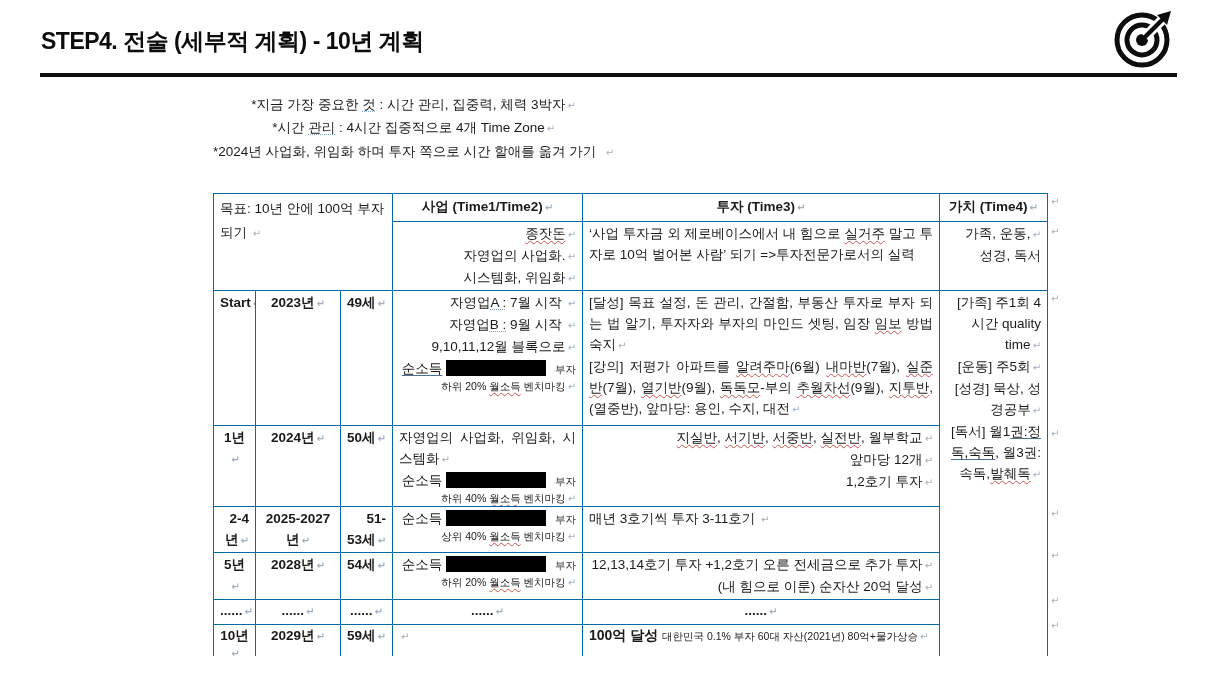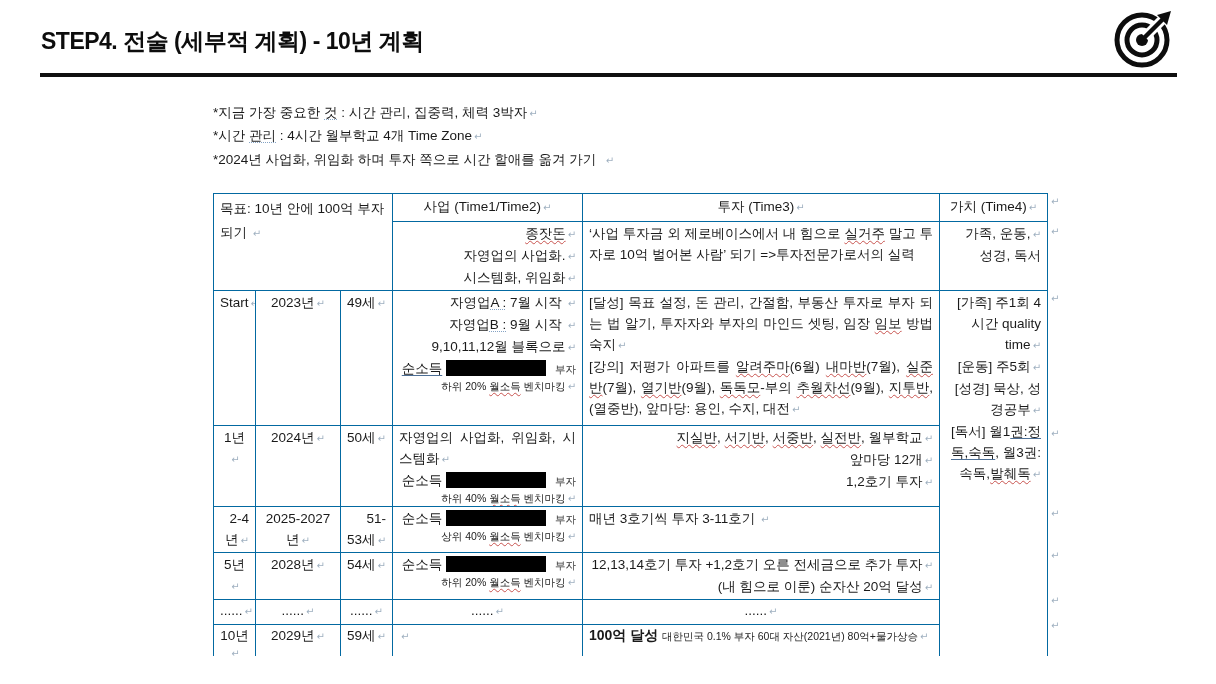--- a/index.html
+++ b/index.html
@@ -1,25 +1,25 @@
 <!DOCTYPE html>
 <html><head>
 <meta charset="utf-8">
 <style>
   html,body{margin:0;padding:0;background:#ffffff;}
   .page{position:relative;width:1216px;height:656px;background:#fff;overflow:hidden;
         font-family:"Liberation Sans","DejaVu Sans",sans-serif;color:#1a1a1a;}
   .title{position:absolute;left:41px;top:26px;font-size:23px;font-weight:800;letter-spacing:-0.5px;color:#0d0d0d;}
   .hrule{position:absolute;left:40px;top:73px;width:1137px;height:4px;background:#0f0f0f;}
   .logo{position:absolute;left:1112px;top:6px;width:64px;height:64px;}
-  .notes{position:absolute;left:213px;top:102px;font-size:13.5px;line-height:22.4px;white-space:nowrap;}
+  .notes{position:absolute;left:213px;top:94px;font-size:13.5px;line-height:22.4px;white-space:nowrap;text-align:center;}
   .plan{position:absolute;left:213px;top:193px;}
   table{border-collapse:collapse;table-layout:fixed;width:834px;}
   td{border:1px solid #0369a1;vertical-align:top;padding:1px 6px;font-size:13.5px;line-height:21px;overflow:hidden;}
-  .ctr{text-align:center;}
+  .ctr{text-align:center;font-weight:bold;}
   .just{text-align:justify;}
   .sm{font-size:10.5px;line-height:12px;}
   .suffix{font-size:10.5px;color:#333;margin-left:9px;}
   .redact{display:inline-block;width:100px;height:16px;background:#000;vertical-align:-3px;}
   .eol{color:#9fb0c0;font-size:10px;margin-left:2px;}
   .outmark{position:absolute;color:#9fb0c0;font-size:10px;}
   .w-red{text-decoration-line:underline;text-decoration-style:wavy;text-decoration-color:#c85450;
          text-decoration-thickness:1px;text-underline-offset:2px;}
   .d-blue{text-decoration-line:underline;text-decoration-style:dotted;text-decoration-color:#85a3c4;
           text-decoration-thickness:1px;text-underline-offset:2px;}
@@ -44,21 +44,21 @@
     <circle cx="30" cy="34" r="25" fill="none" stroke="#0d0d0d" stroke-width="5"></circle>
     <circle cx="30" cy="34" r="15" fill="none" stroke="#0d0d0d" stroke-width="5"></circle>
     <circle cx="30" cy="34" r="6" fill="#0d0d0d"></circle>
     <line x1="33" y1="31" x2="55" y2="9" stroke="#ffffff" stroke-width="10"></line>
     <line x1="31" y1="33" x2="54" y2="10" stroke="#0d0d0d" stroke-width="4.5"></line>
     <polygon points="45,9 59,5 55,19" fill="#0d0d0d"></polygon>
   </svg>
 
   <div class="notes">
     <div><span>*지금 가장 중요한 </span><span class="d-blue">것</span><span> : 시간 관리, 집중력, 체력 3박자</span><span class="eol">↵</span></div>
-    <div><span>*시간 </span><span class="d-blue">관리</span><span> : 4시간 월부학교 4개 Time Zone</span><span class="eol">↵</span></div>
+    <div><span>*시간 </span><span class="d-blue">관리</span><span> : 4시간 집중적으로 4개 Time Zone</span><span class="eol">↵</span></div>
     <div><span>*2024년 사업화, 위임화 하며 투자 쪽으로 시간 할애를 옮겨 가기</span>&nbsp;&nbsp;<span class="eol">↵</span></div>
   </div>
 
   <div class="plan">
   <table>
     <colgroup>
       <col style="width:42px">
           <col style="width:85px">
           <col style="width:52px">
       <col style="width:190px">

